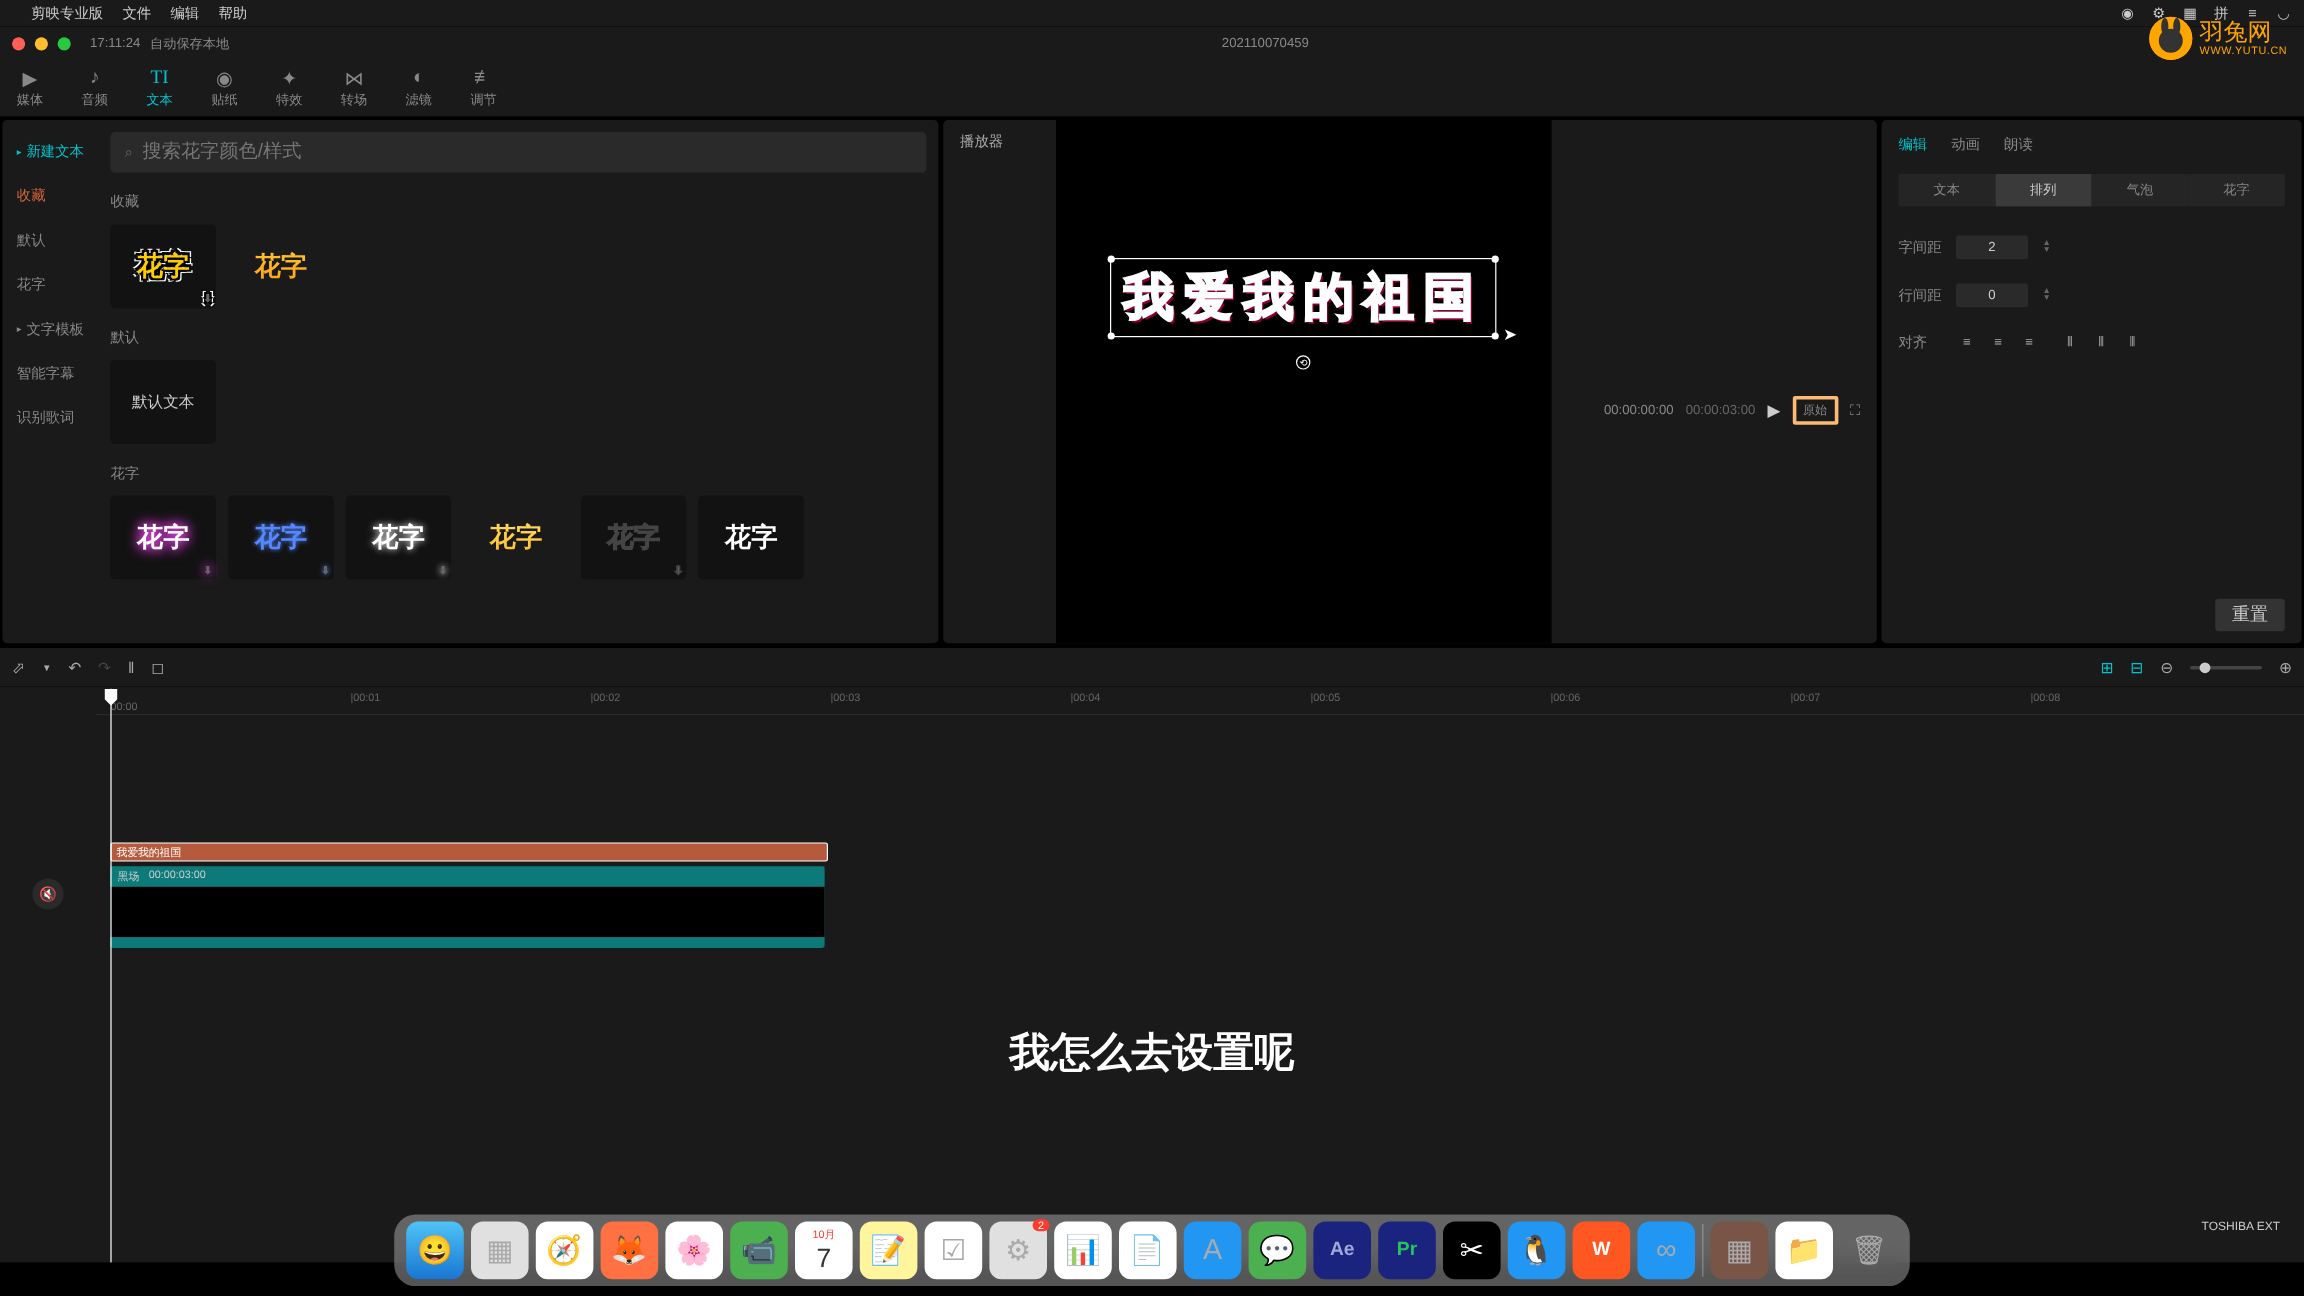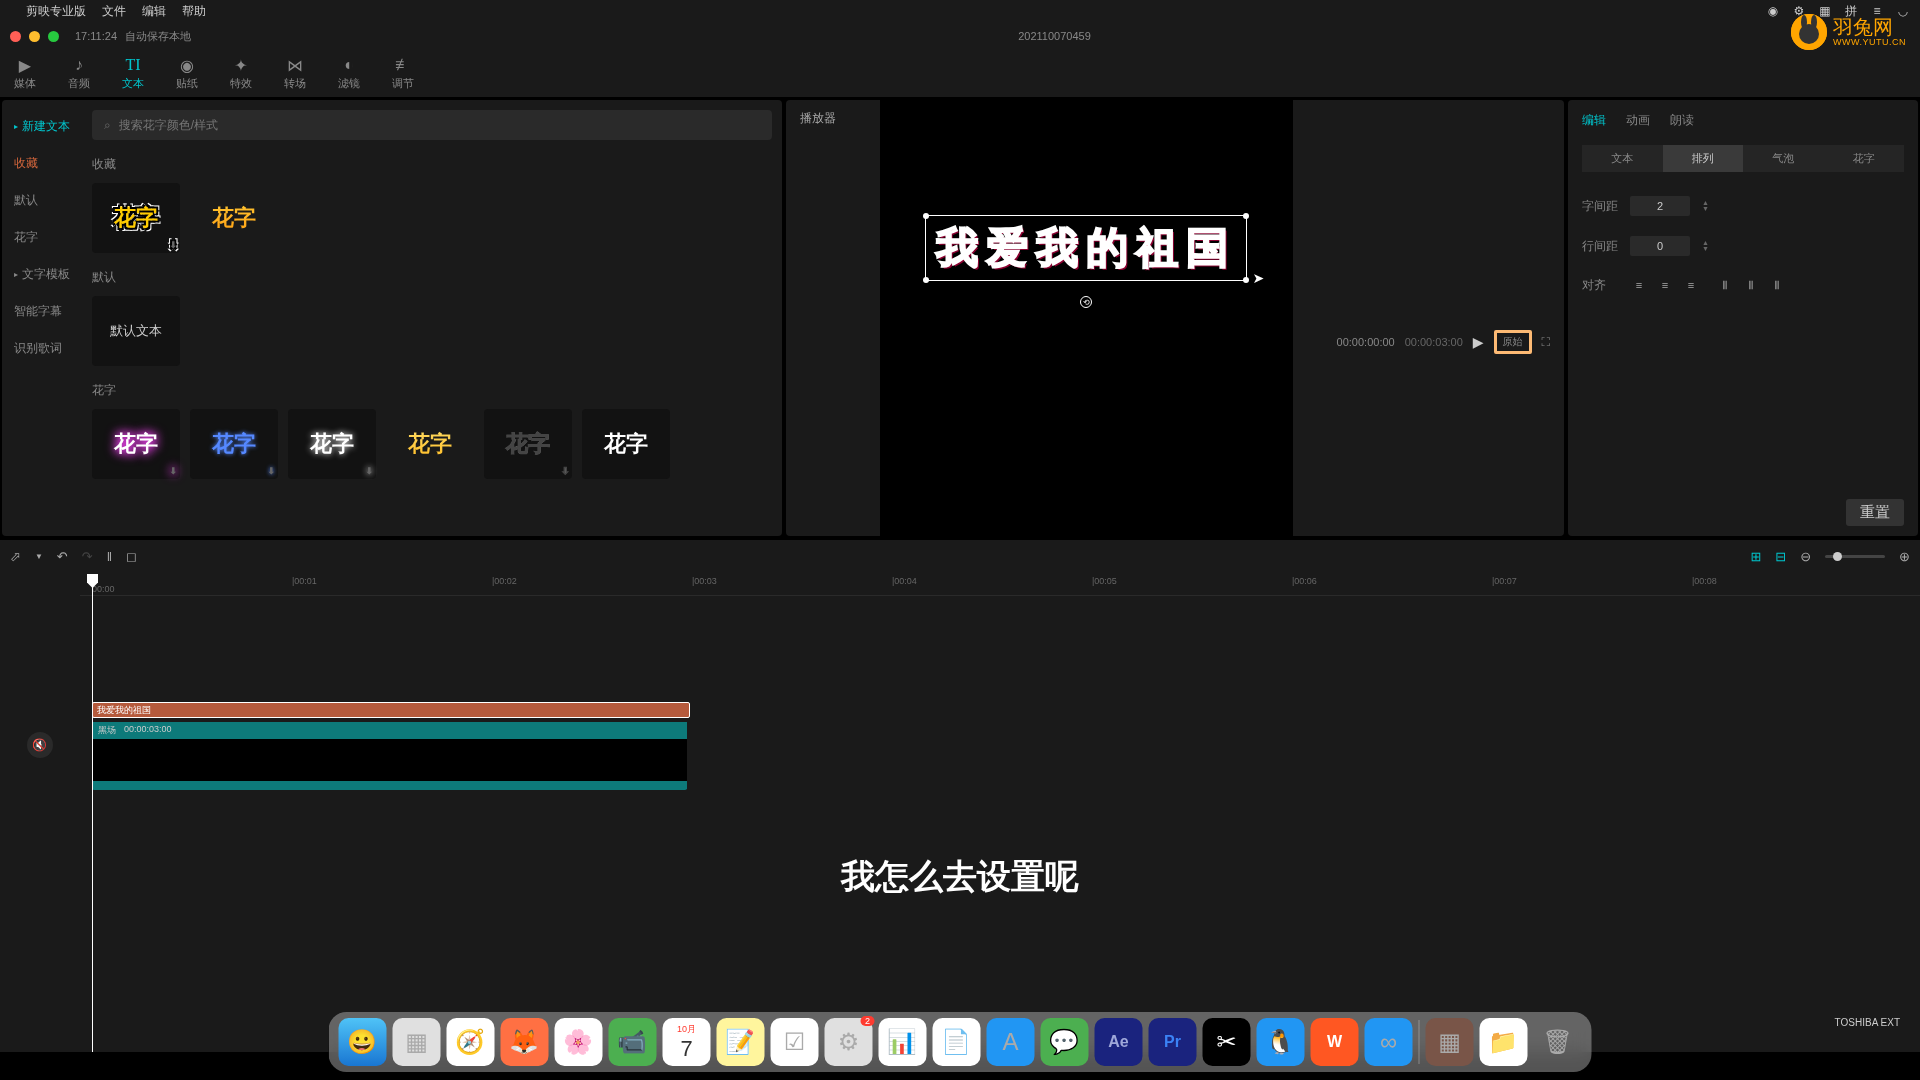--- a/index.html
+++ b/index.html
@@ -30,21 +30,21 @@
     
     
     .left-panel { width: 780px; background: #1a1a1a; border-radius: 4px; margin: 2px; display: flex; }
     .left-sidebar { width: 80px; padding: 8px 0; display: flex; flex-direction: column; font-size: 12px; }
     .left-nav-item { padding: 10px 12px; color: #888; cursor: pointer; display: flex; align-items: center; gap: 4px; }
     .left-nav-item.active { color: #00c4cc; }
     .nav-arrow { font-size: 8px; }
     
     .left-content { flex: 1; padding: 10px; }
     .search-bar { background: #2a2a2a; border-radius: 4px; padding: 8px 12px; display: flex; align-items: center; gap: 8px; margin-bottom: 16px; }
-    .search-input { background: transparent; border: none; color: #aaa; flex: 1; font-size: 12px; outline: none; }
+    .search-input { background: transparent; border: none; color: #aaa; flex: 1; font-size: 16px; outline: none; }
     .search-icon { color: #666; font-size: 12px; }
     
     .section-label { font-size: 12px; color: #888; margin-bottom: 10px; }
     .style-grid { display: flex; flex-wrap: wrap; gap: 10px; margin-bottom: 16px; }
     .style-card { width: 88px; height: 70px; background: #121212; border-radius: 4px; display: flex; align-items: center; justify-content: center; font-size: 22px; font-weight: bold; position: relative; cursor: pointer; }
     .style-card.text-card { font-size: 13px; color: #ccc; font-weight: normal; }
     .dl-icon { position: absolute; bottom: 3px; right: 3px; font-size: 9px; color: #666; }
     
     .huazi-1 { color: #ffcc00; text-shadow: -2px -2px 0 #000, 2px -2px 0 #000, -2px 2px 0 #000, 2px 2px 0 #000, -3px -3px 0 #fff, 3px -3px 0 #fff, -3px 3px 0 #fff, 3px 3px 0 #fff; }
     .huazi-2 { background: linear-gradient(#ffdd44, #ff8800); -webkit-background-clip: text; -webkit-text-fill-color: transparent; }
@@ -420,21 +420,21 @@
       <span style="font-size:22px;color:#333">7</span>
     </div>
   <div class="dock-item" style="background:#fff59d">📝</div>
   <div class="dock-item" style="background:#fff">☑</div>
   <div class="dock-item" style="background:#e0e0e0">⚙<span class="dock-badge">2</span></div>
   <div class="dock-item" style="background:#fff">📊</div>
   <div class="dock-item" style="background:#fff">📄</div>
   <div class="dock-item" style="background:#2196f3">A</div>
   <div class="dock-item" style="background:#4caf50">💬</div>
   <div class="dock-item" style="background:#1a237e;color:#9fa8da;font-size:16px;font-weight:bold">Ae</div>
-  <div class="dock-item" style="background:#1a237e;color:#3b82f6;font-size:16px;font-weight:bold">Pr</div>
+  <div class="dock-item" style="background:#1a237e;color:#22c55e;font-size:16px;font-weight:bold">Pr</div>
   <div class="dock-item" style="background:#000;color:#fff">✂</div>
   <div class="dock-item" style="background:#2196f3">🐧</div>
   <div class="dock-item" style="background:#ff5722;color:#fff;font-size:16px;font-weight:bold">W</div>
   <div class="dock-item" style="background:#2196f3">∞</div>
   <div class="dock-sep"></div>
   <div class="dock-item" style="background:#795548">▦</div>
   <div class="dock-item" style="background:#fff">📁</div>
   <div class="dock-item" style="background:transparent">🗑</div>
 </div>
 

